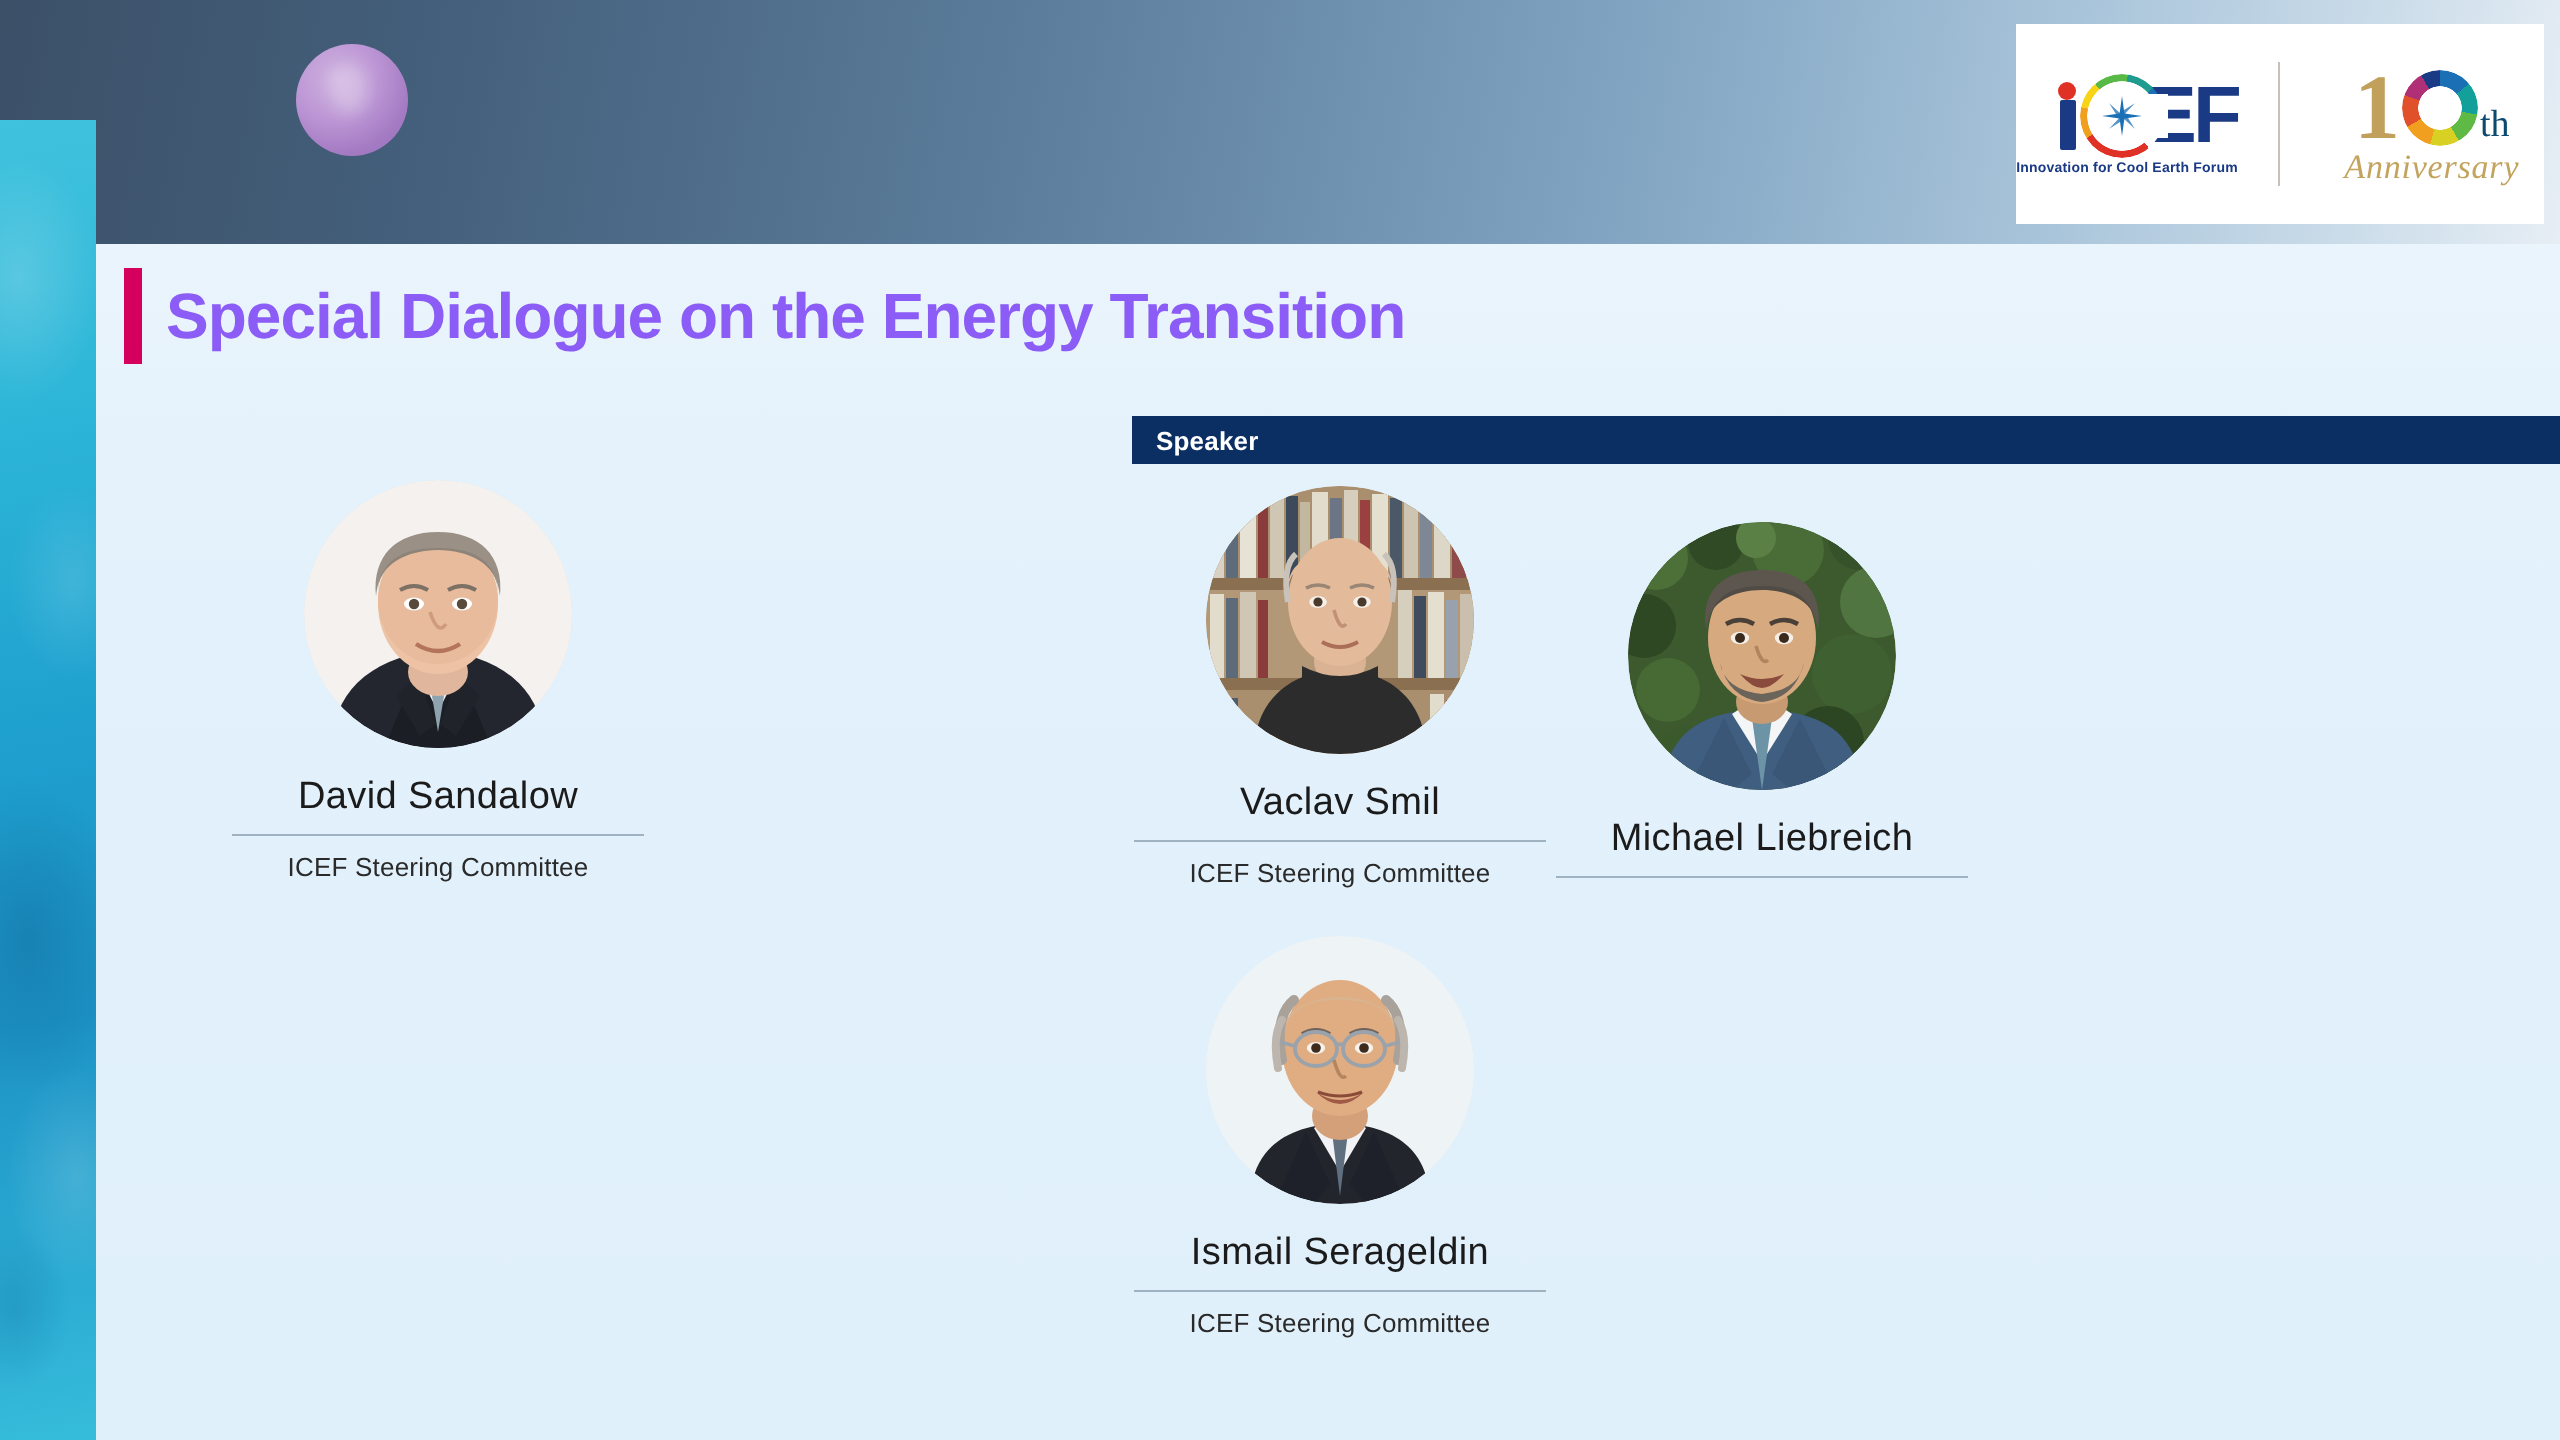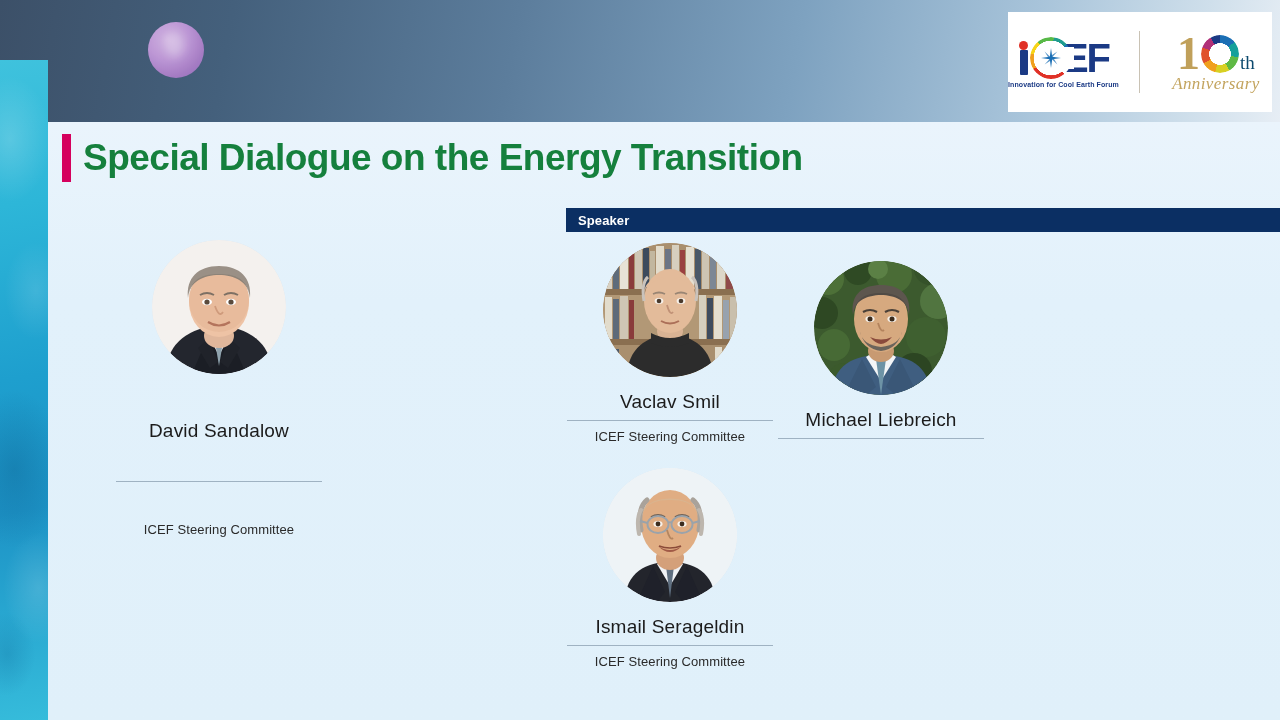--- a/index.html
+++ b/index.html
@@ -102,22 +102,22 @@
     display: flex;
     align-items: stretch;
   }
   .subtitle-accent {
     width: 9px;
     background: #d5005d;
     margin-right: 12px;
     height: 48px;
   }
   .subtitle-text {
-    color: #15803d;
-    font-size: 37px;
+    color: #8b5cf6;
+    font-size: 32px;
     font-weight: bold;
     letter-spacing: -0.5px;
     line-height: 48px;
   }
 
   
   .logo-card {
     position: absolute;
     left: 1008px; top: 12px;
     width: 264px; height: 100px;
@@ -127,21 +127,21 @@
     justify-content: center;
   }
   .logo-inner {
     display: flex;
     align-items: center;
     gap: 10px;
   }
   .icef-mark {
     display: flex;
     flex-direction: column;
-    align-items: center;
+    align-items: flex-end;
     gap: 2px;
   }
   .icef-word {
     display: flex;
     align-items: center;
     height: 42px;
   }
   .icef-i {
     position: relative;
     width: 11px; height: 34px;
@@ -325,21 +325,21 @@
   .person-affil {
     margin-top: 8px;
     font-size: 13px;
     color: #2a2a2a;
     text-align: center;
     line-height: 16px;
     letter-spacing: 0.1px;
     max-width: 195px;
   }
 
-  #person-sandalow   { left: 114px;  top: 240px; gap: 32px; }
+  #person-sandalow   { left: 114px;  top: 240px; }
   #person-smil       { left: 565px;  top: 243px; }
   #person-liebreich  { left: 776px;  top: 261px; }
   #person-serageldin { left: 565px;  top: 468px; }
 </style>
 </head>
 <body>
 
 <div id="slide">
 
   <div class="top-banner">

